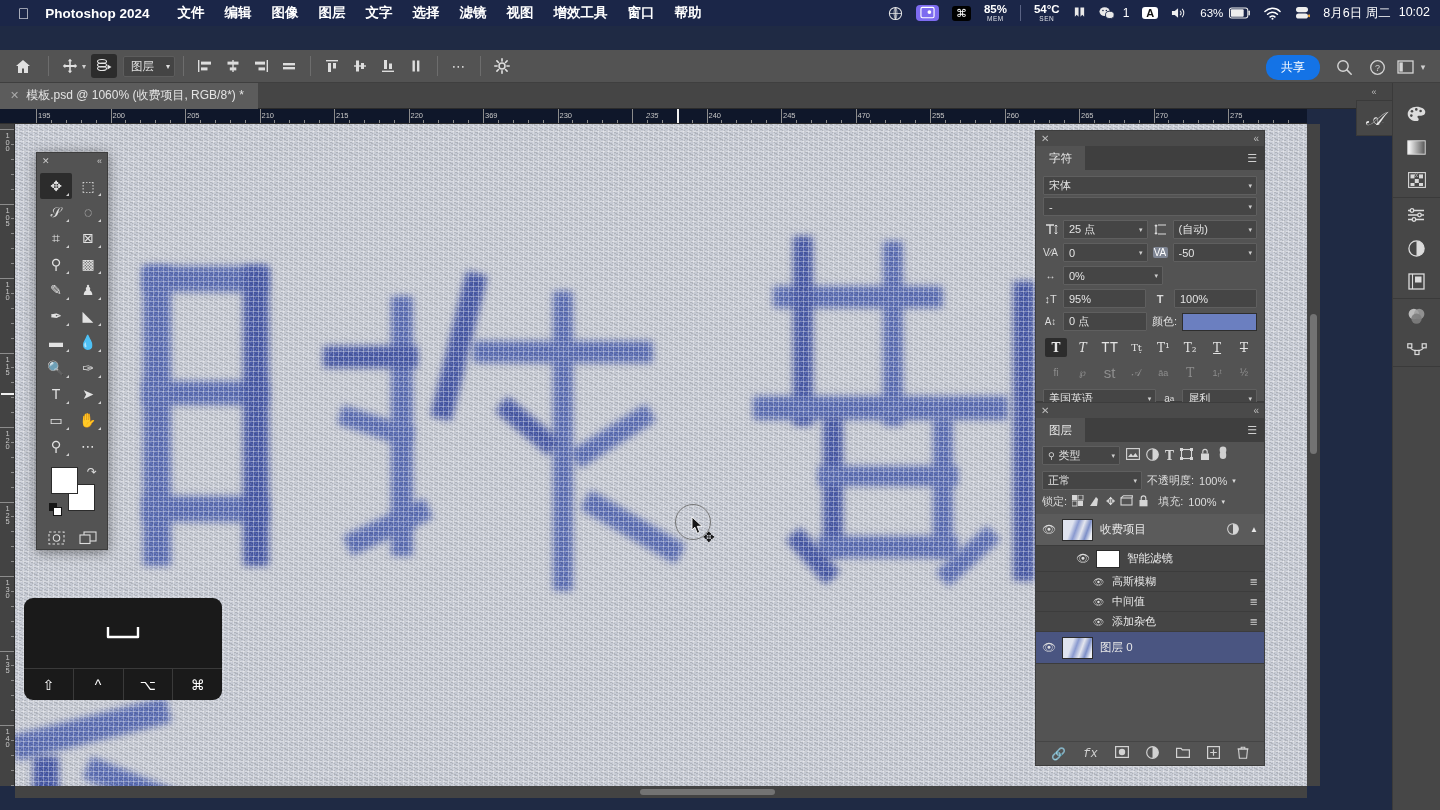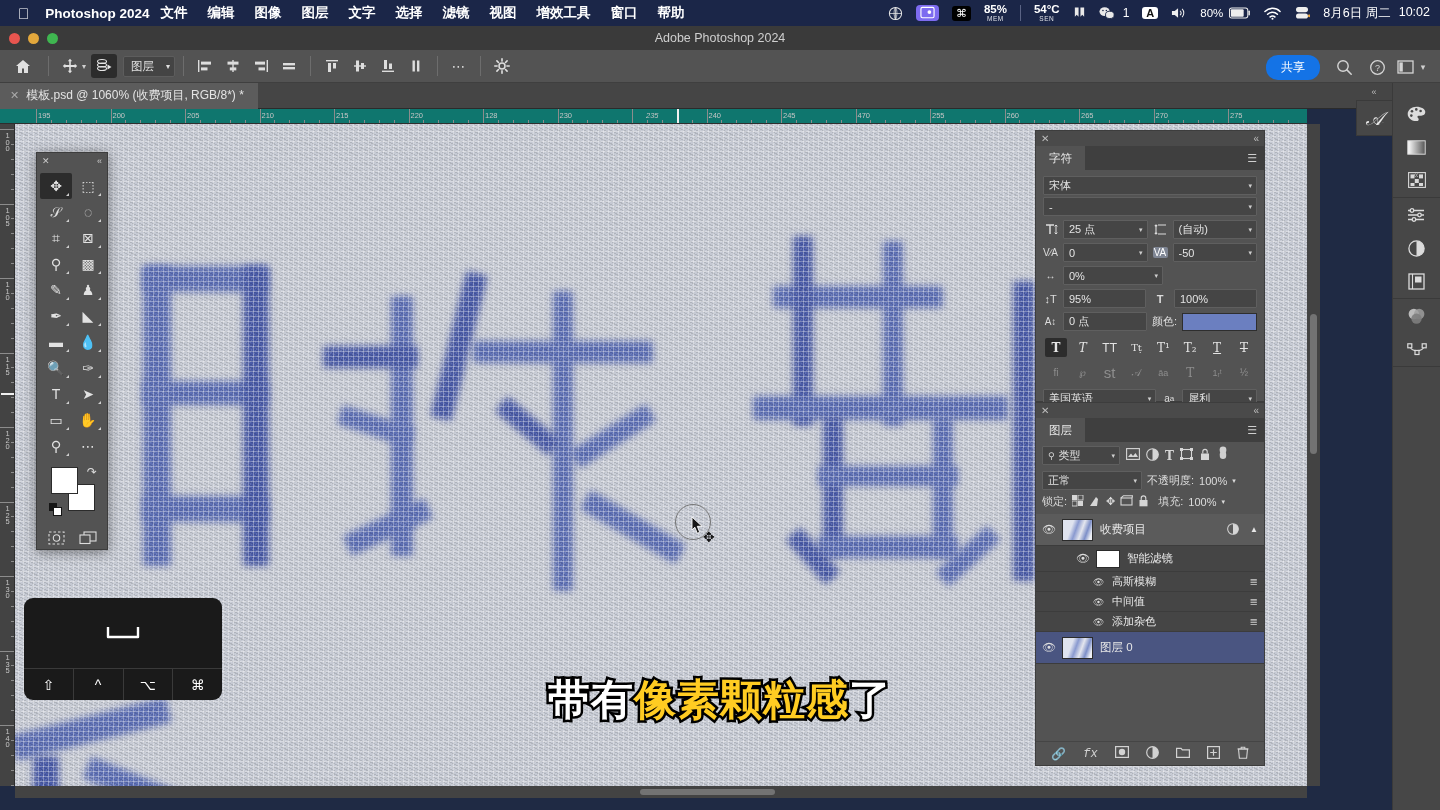--- a/index.html
+++ b/index.html
@@ -6,21 +6,21 @@
   html,body { width:1440px; height:810px; overflow:hidden;
     font-family:"Liberation Sans","DejaVu Sans",sans-serif; background:#1f2a44; }
   #root { position:relative; width:1440px; height:810px; }
 
   
   .macbar { position:absolute; left:0; top:0; width:1440px; height:26px;
     background:#1b2648; display:flex; align-items:center; color:#fff;
     font-size:13px; padding:0 10px; }
   .macbar .apple { font-size:15px; margin:0 16px 0 8px; line-height:1; }
   .mac-item { font-weight:bold; font-size:13.5px; margin-right:20px; white-space:nowrap; }
-  .mac-item.app { margin-right:11px; }
+  .mac-item.app { margin-right:28px; }
   .macbar .spacer { flex:1; }
   .tray { display:flex; align-items:center; gap:13px; font-size:12px; }
   .tray .ic { display:inline-flex; align-items:center; justify-content:center; }
   .stat { display:flex; flex-direction:column; align-items:center; line-height:1; }
   .stat b { font-size:11.5px; font-weight:bold; }
   .stat i { font-size:6.5px; font-style:normal; letter-spacing:.5px; opacity:.85; }
   .divider-v { width:1px; height:16px; background:#5a6384; }
   .badgebox { background:#7d6bf0; border-radius:4px; padding:1px 4px; display:flex; }
   .whitebox { background:#fff; color:#111; border-radius:3px; font-weight:bold;
     font-size:11px; padding:0px 4px; }
@@ -54,21 +54,21 @@
 
   
   .tabbar { position:absolute; left:0; top:83px; width:1440px; height:26px;
     background:#454545; border-bottom:1px solid #2b2b2b; display:flex; align-items:center; }
   .doctab { height:26px; background:#5c5c5c; color:#e4e4e4; font-size:12px;
     display:flex; align-items:center; gap:7px; padding:0 14px 0 10px; }
   .doctab .x { font-size:11px; color:#aaa; }
 
   
   .ruler-h { position:absolute; left:0; top:109px; width:1307px; height:15px;
-    background:#0f766e; border-bottom:1px solid #2e2e2e; overflow:hidden; }
+    background:#0f172a; border-bottom:1px solid #2e2e2e; overflow:hidden; }
   .ruler-v { position:absolute; left:0; top:124px; width:15px; height:662px;
     background:#434343; border-right:1px solid #2e2e2e; overflow:hidden; }
   .rt { position:absolute; font-size:7.5px; color:#c6c6c6; }
   .ruler-h .rt { top:2px; }
   .ruler-v .rt { left:3px; writing-mode:vertical-rl; text-orientation:upright;
     letter-spacing:-2.5px; }
   .tick { position:absolute; background:#8c8c8c; }
   .ruler-h .tick { top:9px; width:1px; height:5px; }
   .ruler-v .tick { left:9px; height:1px; width:5px; }
 
@@ -265,21 +265,21 @@
         <span style="margin-left:4px">1</span>
       </span>
       <span class="whitebox">A</span>
       <span class="ic">
         <svg width="16" height="14" viewBox="0 0 17 14">
             <path d="M1 5h3l3.5-3v10L4 9H1z" fill="#eee"></path>
             <path d="M9.6 4.6a3.4 3.4 0 010 4.8M11.8 2.6a6.3 6.3 0 010 8.8" fill="none" stroke="#eee" stroke-width="1.1"></path>
           </svg>
       </span>
       <span class="ic" style="gap:3px">
-        <span style="font-size:11.5px">80%</span>
+        <span style="font-size:11.5px">63%</span>
         <svg width="22" height="12" viewBox="0 0 24 12" style="margin-left:3px">
             <rect x="0.5" y="0.5" width="20" height="11" rx="2.5" fill="none" stroke="#eee" stroke-width="1.1"></rect>
             <rect x="2" y="2" width="14" height="8" rx="1" fill="#eee"></rect>
             <path d="M22 4.2v3.6" stroke="#eee" stroke-width="1.6" stroke-linecap="round"></path>
           </svg>
       </span>
       <span class="ic">
         <svg width="17" height="13" viewBox="0 0 18 13">
             <path d="M1 4.3A11.5 11.5 0 0117 4.3" fill="none" stroke="#fff" stroke-width="1.6" stroke-linecap="round"></path>
             <path d="M3.8 7.3a7.4 7.4 0 0110.4 0" fill="none" stroke="#fff" stroke-width="1.6" stroke-linecap="round"></path>
@@ -294,28 +294,20 @@
             <circle cx="15.2" cy="9.8" r="1.4" fill="#e8a33d"></circle>
           </svg>
       </span>
       <span class="clock">
         <span>8月6日 周二</span>
         <span>10:02</span>
       </span>
     </div>
   </div>
 
-  <div class="pstitle">
-    <div class="lights">
-      <span style="background:#e8554f"></span>
-      <span style="background:#e3a83c"></span>
-      <span style="background:#3fb650"></span>
-    </div>
-    <span>Adobe Photoshop 2024</span>
-  </div>
 
   <div class="optbar">
     <div class="obtn home">
       <svg width="16" height="15" viewBox="0 0 16 15">
           <path d="M8 1L1 7h2v7h4V9.5h2V14h4V7h2z" fill="#e0e0e0"></path>
         </svg>
     </div>
     <span class="vsep"></span>
     <div class="obtn">
       <svg width="16" height="16" viewBox="0 0 16 16">
@@ -461,21 +453,21 @@
       <span class="tick" style="left: 348.9px; height: 3px; top: 11px;"></span>
       <span class="tick" style="left: 363.8px; height: 3px; top: 11px;"></span>
       <span class="tick" style="left: 378.7px; height: 3px; top: 11px;"></span>
       <span class="tick" style="left: 393.6px; height: 3px; top: 11px;"></span>
       <span class="rt" style="left: 410.5px;">220</span>
       <span class="tick" style="left: 408.5px; height: 15px; top: 0px;"></span>
       <span class="tick" style="left: 423.4px; height: 3px; top: 11px;"></span>
       <span class="tick" style="left: 438.3px; height: 3px; top: 11px;"></span>
       <span class="tick" style="left: 453.2px; height: 3px; top: 11px;"></span>
       <span class="tick" style="left: 468.1px; height: 3px; top: 11px;"></span>
-      <span class="rt" style="left: 485px;">128</span>
+      <span class="rt" style="left: 485px;">369</span>
       <span class="tick" style="left: 483px; height: 15px; top: 0px;"></span>
       <span class="tick" style="left: 497.9px; height: 3px; top: 11px;"></span>
       <span class="tick" style="left: 512.8px; height: 3px; top: 11px;"></span>
       <span class="tick" style="left: 527.7px; height: 3px; top: 11px;"></span>
       <span class="tick" style="left: 542.6px; height: 3px; top: 11px;"></span>
       <span class="rt" style="left: 559.5px;">230</span>
       <span class="tick" style="left: 557.5px; height: 15px; top: 0px;"></span>
       <span class="tick" style="left: 572.4px; height: 3px; top: 11px;"></span>
       <span class="tick" style="left: 587.3px; height: 3px; top: 11px;"></span>
       <span class="tick" style="left: 602.2px; height: 3px; top: 11px;"></span>
@@ -747,23 +739,20 @@
         </svg>
     </div>
     <div class="mods">
       <div>⇧</div>
       <div>^</div>
       <div>⌥</div>
       <div>⌘</div>
     </div>
   </div>
 
-  <div class="subtitle">
-    <span>带有</span><span class="hi" style="color: rgb(255, 204, 34);">像素颗粒感</span><span>了</span>
-  </div>
 
   <div class="vscroll">
     <div class="thumb"></div>
   </div>
   <div class="hscroll">
     <div class="thumb"></div>
   </div>
 
 
   <div class="panel" style="left:1035px; top:130px; width:230px; height:272px;">
@@ -841,21 +830,21 @@
         <span class="lblic" style="width:15px;font-size:10px">A↕</span>
         <div class="fld" style="flex:1">
           <span class="v">0 点</span>
         </div>
         <span class="lblic" style="font-size:11px">颜色:</span>
         <div class="colorsw" id="colorSw" style="background: rgb(107, 127, 192);"></div>
       </div>
       <div class="styrow">
         <span class="sty on" style="font-weight:bold;font-family:'DejaVu Serif',serif">T</span>
         <span class="sty" style="font-style:italic;font-family:'DejaVu Serif',serif">T</span>
-        <span class="sty" style="font-size:12px;font-family:Liberation Sans, sans-serif">TT</span>
+        <span class="sty" style="font-size:14px;font-family:Liberation Mono, monospace">TT</span>
         <span class="sty" style="font-size:10px;font-family:'DejaVu Serif',serif">Tṭ</span>
         <span class="sty" style="font-family:'DejaVu Serif',serif">T¹</span>
         <span class="sty" style="font-family:'DejaVu Serif',serif">T₂</span>
         <span class="sty" style="text-decoration:underline;font-family:'DejaVu Serif',serif">T</span>
         <span class="sty" style="text-decoration:line-through;font-family:'DejaVu Serif',serif">T</span>
       </div>
       <div class="styrow" style="margin-top:-4px">
         <span class="sty dim" style="font-size:10px">fi</span>
         <span class="sty dim" style="font-size:10px">℘</span>
         <span class="sty dim" style="font-size:15px">st</span>

